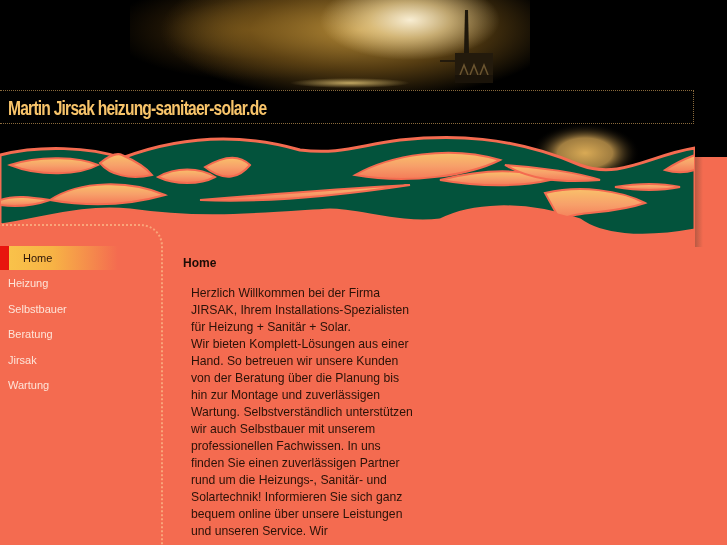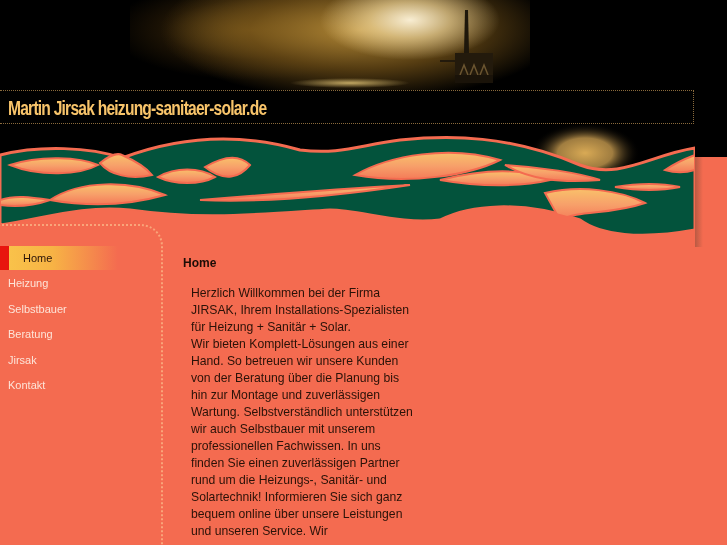--- a/index.html
+++ b/index.html
@@ -134,21 +134,21 @@
   <li>
       <a href="#">Selbstbauer</a>
     </li>
   <li>
       <a href="#">Beratung</a>
     </li>
   <li>
       <a href="#">Jirsak</a>
     </li>
   <li>
-      <a href="#">Kontakt</a>
+      <a href="#">Wartung</a>
     </li>
 </ul>
 
 <div class="content">
   <h1>Home</h1>
   <p style="white-space: pre-line;">Herzlich Willkommen bei der Firma JIRSAK, Ihrem Installations-Spezialisten für Heizung + Sanitär + Solar.
 Wir bieten Komplett-Lösungen aus einer Hand. So betreuen wir unsere Kunden von der Beratung über die Planung bis hin zur Montage und zuverlässigen Wartung. Selbstverständlich unterstützen wir auch Selbstbauer mit unserem professionellen Fachwissen. In uns finden Sie einen zuverlässigen Partner rund um die Heizungs-, Sanitär- und Solartechnik! Informieren Sie sich ganz bequem online über unsere Leistungen und unseren Service. Wir</p>
 </div>
 
 </body></html>

